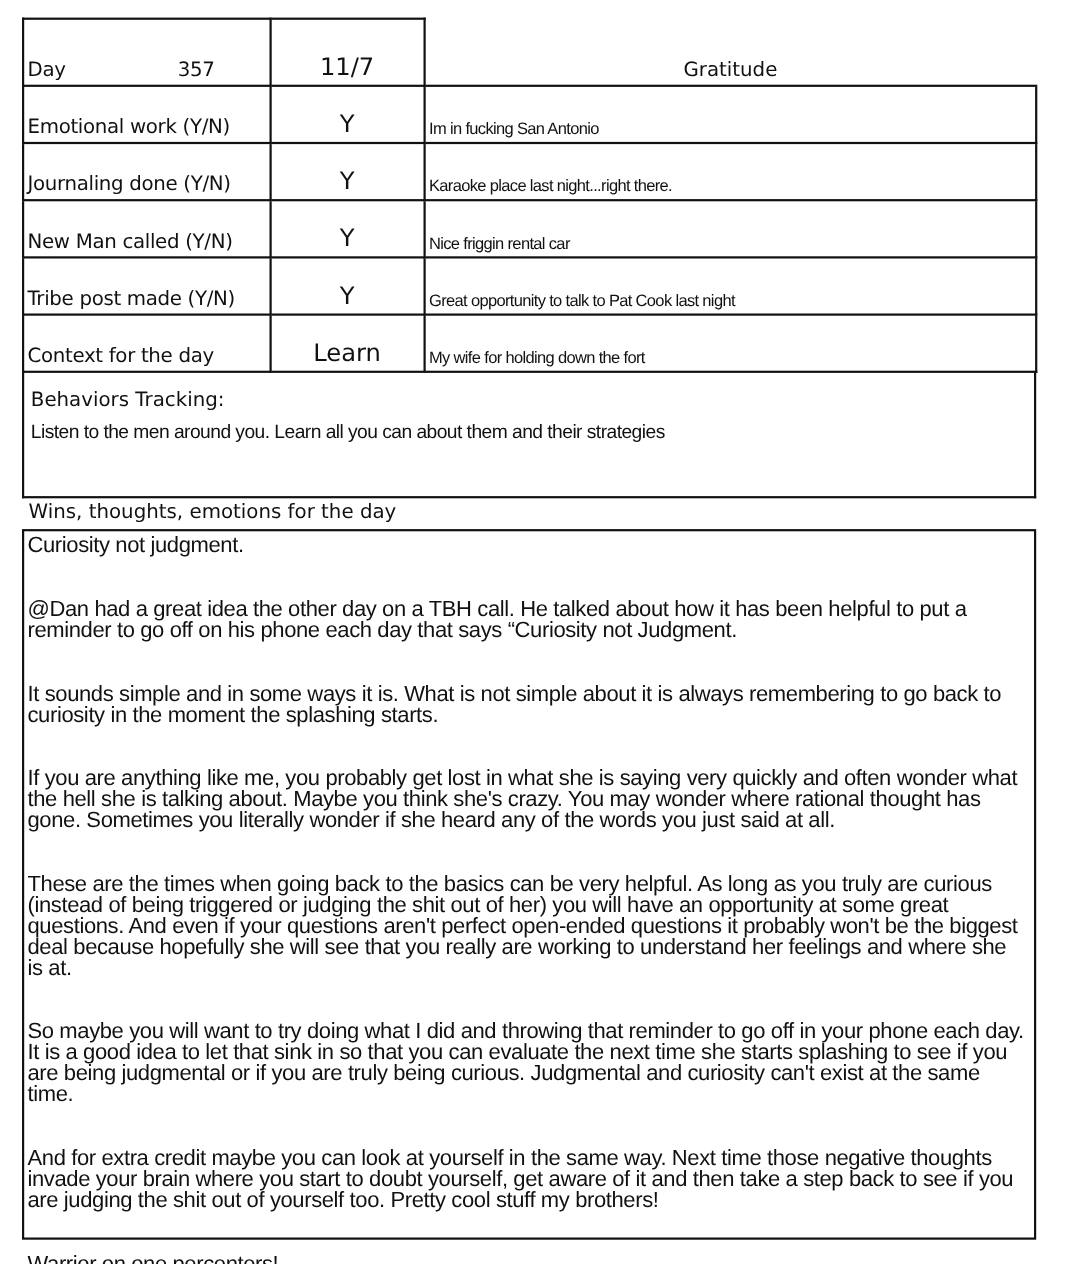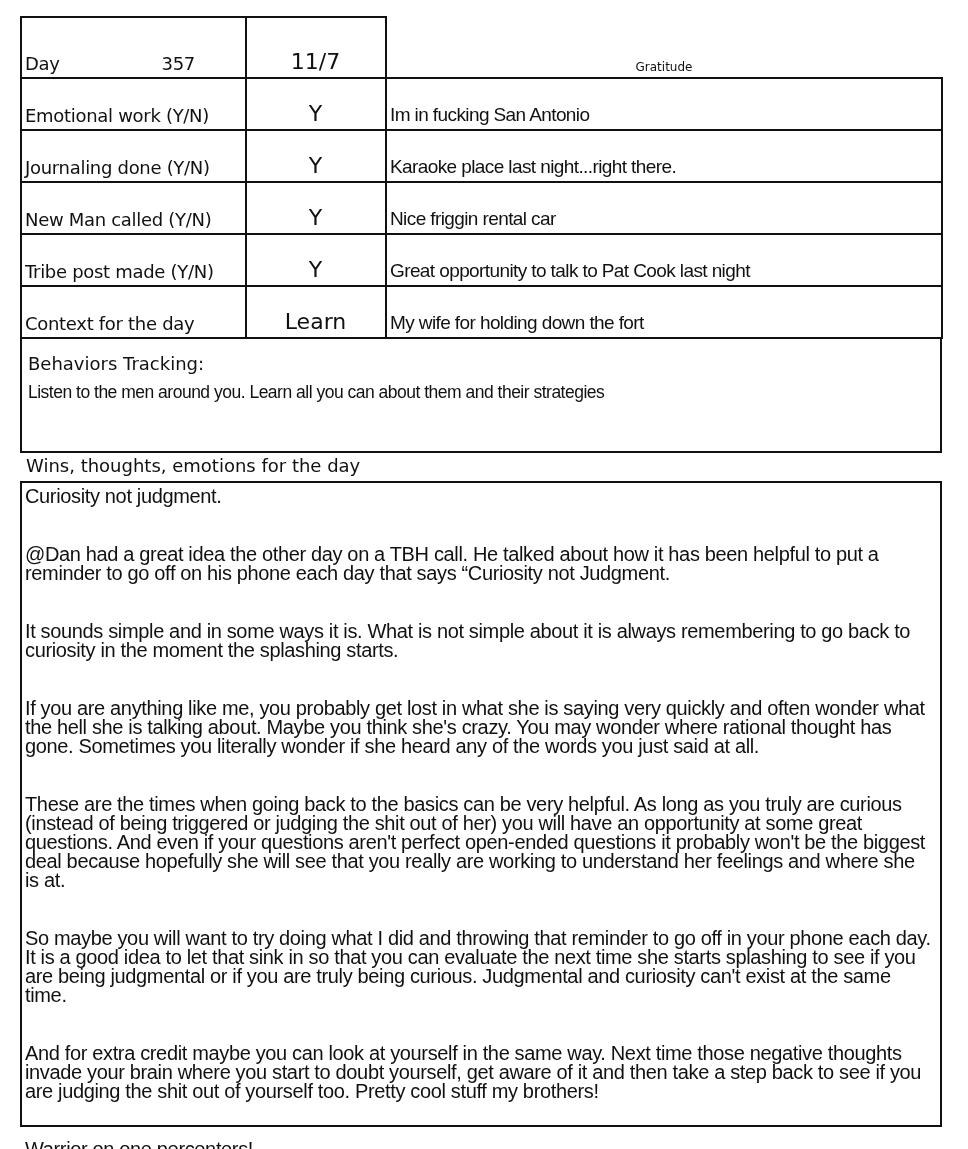--- a/index.html
+++ b/index.html
@@ -14,22 +14,22 @@
   .tracker td {
     border: 2px solid #111;
     height: 52px;
     padding: 0 4px 0 3px;
     vertical-align: bottom;
     padding-bottom: 3px;
     box-sizing: border-box;
   }
   .c-label { width: 225px; font-size: 18px; letter-spacing: -0.3px; }
   .c-val   { width: 140px; font-size: 22px; text-align: center; }
-  .c-grat  { width: 556px; font-family: "Liberation Sans", sans-serif; font-size: 19px; letter-spacing: -0.6px; transform-origin: left; }
-  .tracker tr.head td.c-grat { border-top: none; border-right: none; text-align: center; font-family: "DejaVu Sans", sans-serif; font-size: 12px; letter-spacing: 0; }
+  .c-grat  { width: 556px; font-family: "Liberation Sans", sans-serif; font-size: 15px; letter-spacing: -0.6px; transform-origin: left; }
+  .tracker tr.head td.c-grat { border-top: none; border-right: none; text-align: center; font-family: "DejaVu Sans", sans-serif; font-size: 18px; letter-spacing: 0; }
   .tracker tr.head td { height: 61px; }
   .day-row { display: flex; justify-content: space-between; width: 170px; }
 
   
   .behaviors {
     position: absolute; left: 20px; top: 339px;
     width: 922px; height: 114px; box-sizing: border-box;
     border: 2px solid #111; border-top: none;
     padding: 14px 6px 0 6px;
   }

